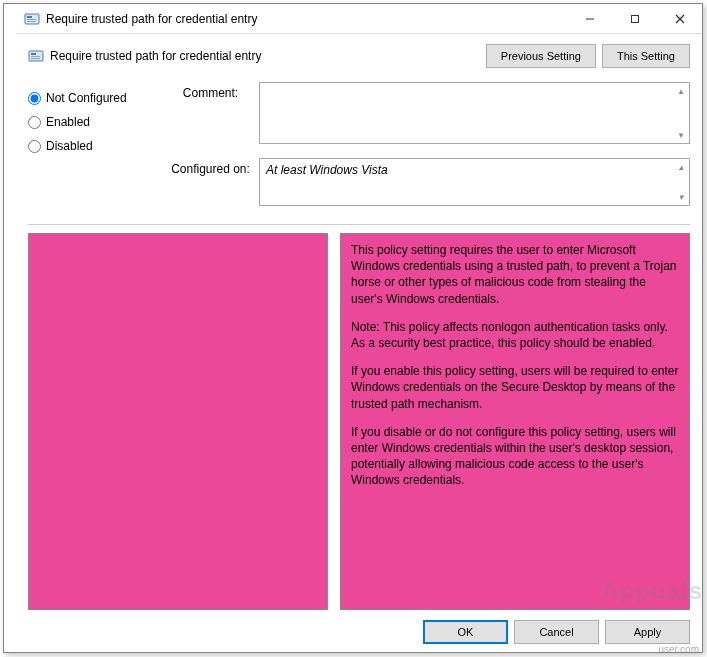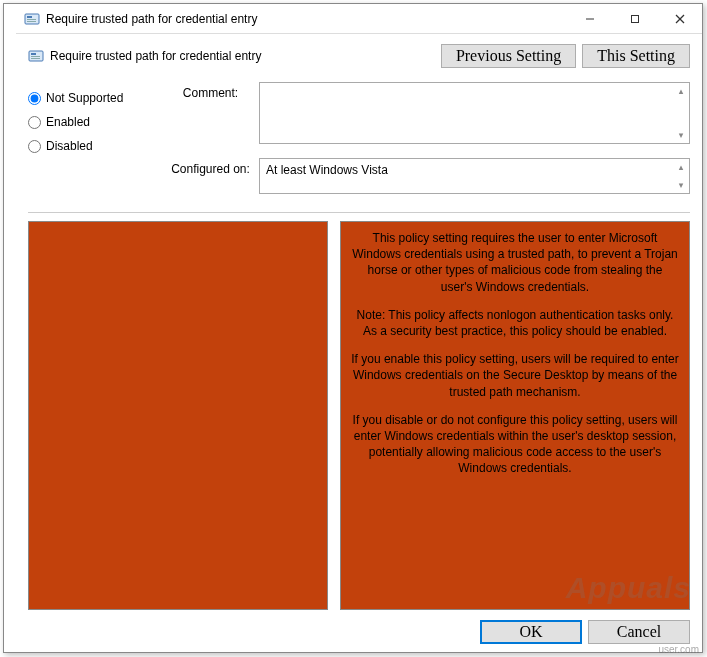--- a/index.html
+++ b/index.html
@@ -58,22 +58,22 @@
     display: flex;
     align-items: center;
     margin-bottom: 14px;
   }
   .top-icon { width: 16px; height: 16px; margin-right: 6px; }
   .top-title { flex: 1; font-size: 12px; }
   .nav-btns { display: flex; gap: 6px; }
   .btn {
     height: 24px;
     padding: 0 14px;
-    font-family: Liberation Serif, serif;
-    font-size: 16px;
+    font-family: Liberation Sans, sans-serif;
+    font-size: 11px;
     background: #e1e1e1;
     border: 1px solid #adadad;
     cursor: pointer;
   }
   .btn.default { border: 2px solid #0078d7; background: #e1e1e1; padding: 0 13px; }
   
   .upper {
     display: flex;
     gap: 10px;
     margin-bottom: 18px;
@@ -98,21 +98,21 @@
     align-items: start;
   }
   .field-label { text-align: center; padding-top: 4px; }
   .field-box {
     position: relative;
     border: 1px solid #a9a9a9;
     background: #fff;
     width: 100%;
   }
   .comment-box { height: 62px; }
-  .supported-box { height: 36px; }
+  .supported-box { height: 48px; font-style: italic; }
   .field-text { padding: 4px 18px 4px 6px; font-size: 12px; }
   .scroll-arrows {
     position: absolute;
     right: 0; top: 0; bottom: 0;
     width: 16px;
     display: flex;
     flex-direction: column;
     justify-content: space-between;
   }
   .scroll-arrows span {
@@ -132,52 +132,50 @@
   }
   .labels-row .left-label { width: 305px; }
   .lower {
     flex: 1;
     display: flex;
     gap: 12px;
     min-height: 0;
   }
   .options-box, .help-box {
     border: 1px solid #888;
-    background: #c2410c;
+    background: #ec4899;
     overflow: auto;
-    text-align: center;
   }
   .options-box { width: 300px; }
   .help-box {
     flex: 1;
     padding: 8px 10px;
     font-size: 12px;
     line-height: 1.35;
   }
   .help-box p { margin: 0 0 12px 0; }
   .help-box p:last-child { margin-bottom: 0; }
   
   .footer {
     display: flex;
     justify-content: flex-end;
     gap: 6px;
     padding-top: 10px;
   }
-  .footer .btn { width: 102px; padding: 0; }
+  .footer .btn { width: 85px; padding: 0; }
   
   .watermark {
     position: absolute;
-    right: 16px;
+    right: 4px;
     bottom: 52px;
-    font-size: 30px;
+    font-size: 24px;
     font-weight: bold;
     color: rgba(120,120,120,0.25);
     letter-spacing: 1px;
     pointer-events: none;
-    font-style: italic;
   }
   .wm-src {
     position: absolute;
     right: 8px;
     bottom: 2px;
     font-size: 10px;
     color: rgba(100,100,100,0.55);
     pointer-events: none;
   }
 </style>
@@ -231,21 +229,21 @@
       <div class="nav-btns">
         <button class="btn">Previous Setting</button>
         <button class="btn">This Setting</button>
       </div>
     </div>
 
     <div class="upper">
       <div class="radio-col">
         <label class="radio-row">
           <input type="radio" name="state" checked="" style="">
-          <span>Not Supported</span>
+          <span>Not Configured</span>
         </label>
         <label class="radio-row">
           <input type="radio" name="state" style="">
           <span>Enabled</span>
         </label>
         <label class="radio-row">
           <input type="radio" name="state" style="">
           <span>Disabled</span>
         </label>
       </div>
@@ -280,19 +278,20 @@
         <p>This policy setting requires the user to enter Microsoft Windows credentials using a trusted path, to prevent a Trojan horse or other types of malicious code from stealing the user's Windows credentials.</p>
         <p>Note: This policy affects nonlogon authentication tasks only. As a security best practice, this policy should be enabled.</p>
         <p>If you enable this policy setting, users will be required to enter Windows credentials on the Secure Desktop by means of the trusted path mechanism.</p>
         <p>If you disable or do not configure this policy setting, users will enter Windows credentials within the user's desktop session, potentially allowing malicious code access to the user's Windows credentials.</p>
       </div>
     </div>
 
     <div class="footer">
       <button class="btn default">OK</button>
       <button class="btn">Cancel</button>
+      <button class="btn">Apply</button>
     </div>
 
   </div>
 </div>
 
 <div class="watermark">Appuals</div>
 <div class="wm-src">user.com</div>
 
 </body></html>

